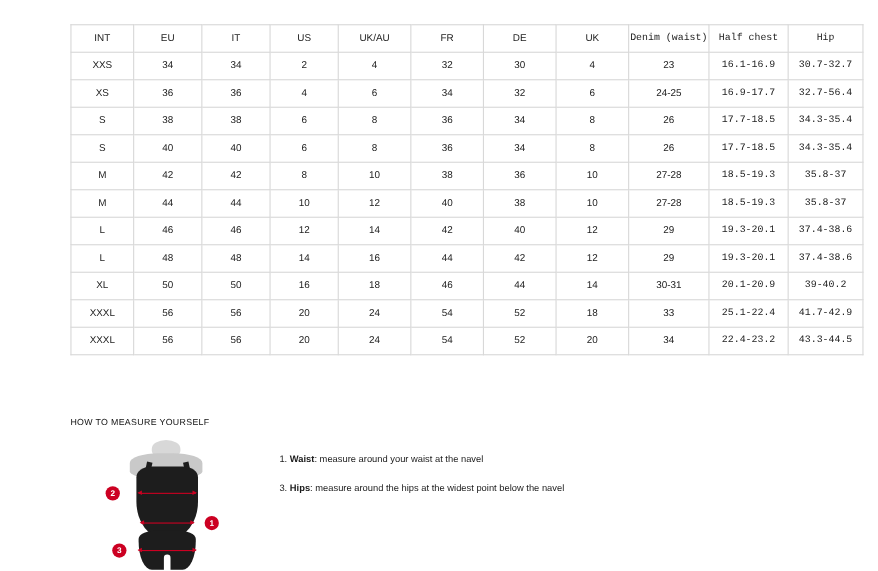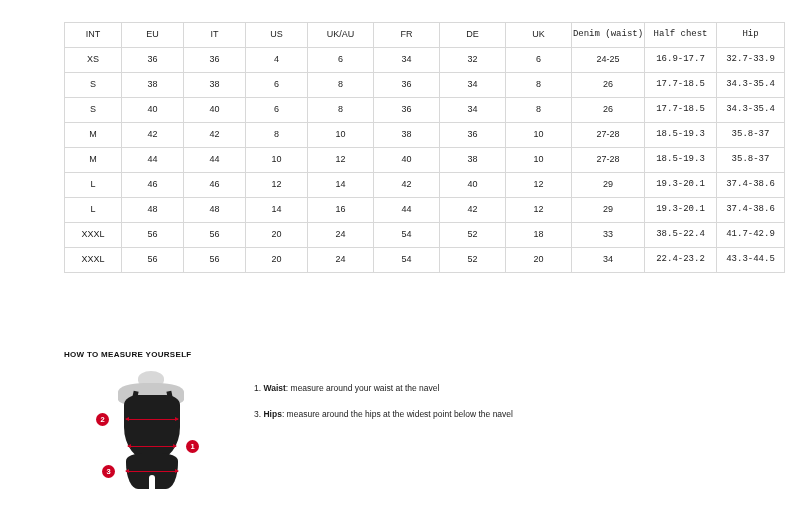--- a/index.html
+++ b/index.html
@@ -68,24 +68,25 @@
 
   
   .measure-section {
     position: absolute;
     left: 64px;
     top: 350px;
     width: 670px;
   }
   .measure-title {
     font-size: 8px;
-    font-weight: bold;
+    font-weight: normal;
     letter-spacing: 0.3px;
     color: #111111;
     margin-bottom: 12px;
+    margin-top: 29px;
   }
   .measure-body {
     display: flex;
     align-items: flex-start;
   }
   .figure-box {
     width: 120px;
     height: 125px;
     position: relative;
     flex: 0 0 120px;
@@ -230,31 +231,44 @@
           <th>FR</th>
           <th>DE</th>
           <th>UK</th>
           <th class="left-pad">Denim (waist)</th>
           <th class="left-pad">Half chest</th>
           <th class="left-pad">Hip</th>
         </tr>
       </thead>
       <tbody>
         <tr>
+          <td>XXS</td>
+          <td>34</td>
+          <td>34</td>
+          <td>2</td>
+          <td>4</td>
+          <td>32</td>
+          <td>30</td>
+          <td>4</td>
+          <td>23</td>
+          <td class="left-pad">16.1-16.9</td>
+          <td class="left-pad">30.7-32.7</td>
+        </tr>
+        <tr>
           <td>XS</td>
           <td>36</td>
           <td>36</td>
           <td>4</td>
           <td>6</td>
           <td>34</td>
           <td>32</td>
           <td>6</td>
           <td>24-25</td>
           <td class="left-pad">16.9-17.7</td>
-          <td class="left-pad">32.7-33.9</td>
+          <td class="left-pad">32.7-56.4</td>
         </tr>
         <tr>
           <td>S</td>
           <td>38</td>
           <td>38</td>
           <td>6</td>
           <td>8</td>
           <td>36</td>
           <td>34</td>
           <td>8</td>
@@ -321,30 +335,43 @@
           <td>14</td>
           <td>16</td>
           <td>44</td>
           <td>42</td>
           <td>12</td>
           <td>29</td>
           <td class="left-pad">19.3-20.1</td>
           <td class="left-pad">37.4-38.6</td>
         </tr>
         <tr>
+          <td>XL</td>
+          <td>50</td>
+          <td>50</td>
+          <td>16</td>
+          <td>18</td>
+          <td>46</td>
+          <td>44</td>
+          <td>14</td>
+          <td>30-31</td>
+          <td class="left-pad">20.1-20.9</td>
+          <td class="left-pad">39-40.2</td>
+        </tr>
+        <tr>
           <td>XXXL</td>
           <td>56</td>
           <td>56</td>
           <td>20</td>
           <td>24</td>
           <td>54</td>
           <td>52</td>
           <td>18</td>
           <td>33</td>
-          <td class="left-pad">38.5-22.4</td>
+          <td class="left-pad">25.1-22.4</td>
           <td class="left-pad">41.7-42.9</td>
         </tr>
         <tr>
           <td>XXXL</td>
           <td>56</td>
           <td>56</td>
           <td>20</td>
           <td>24</td>
           <td>54</td>
           <td>52</td>

